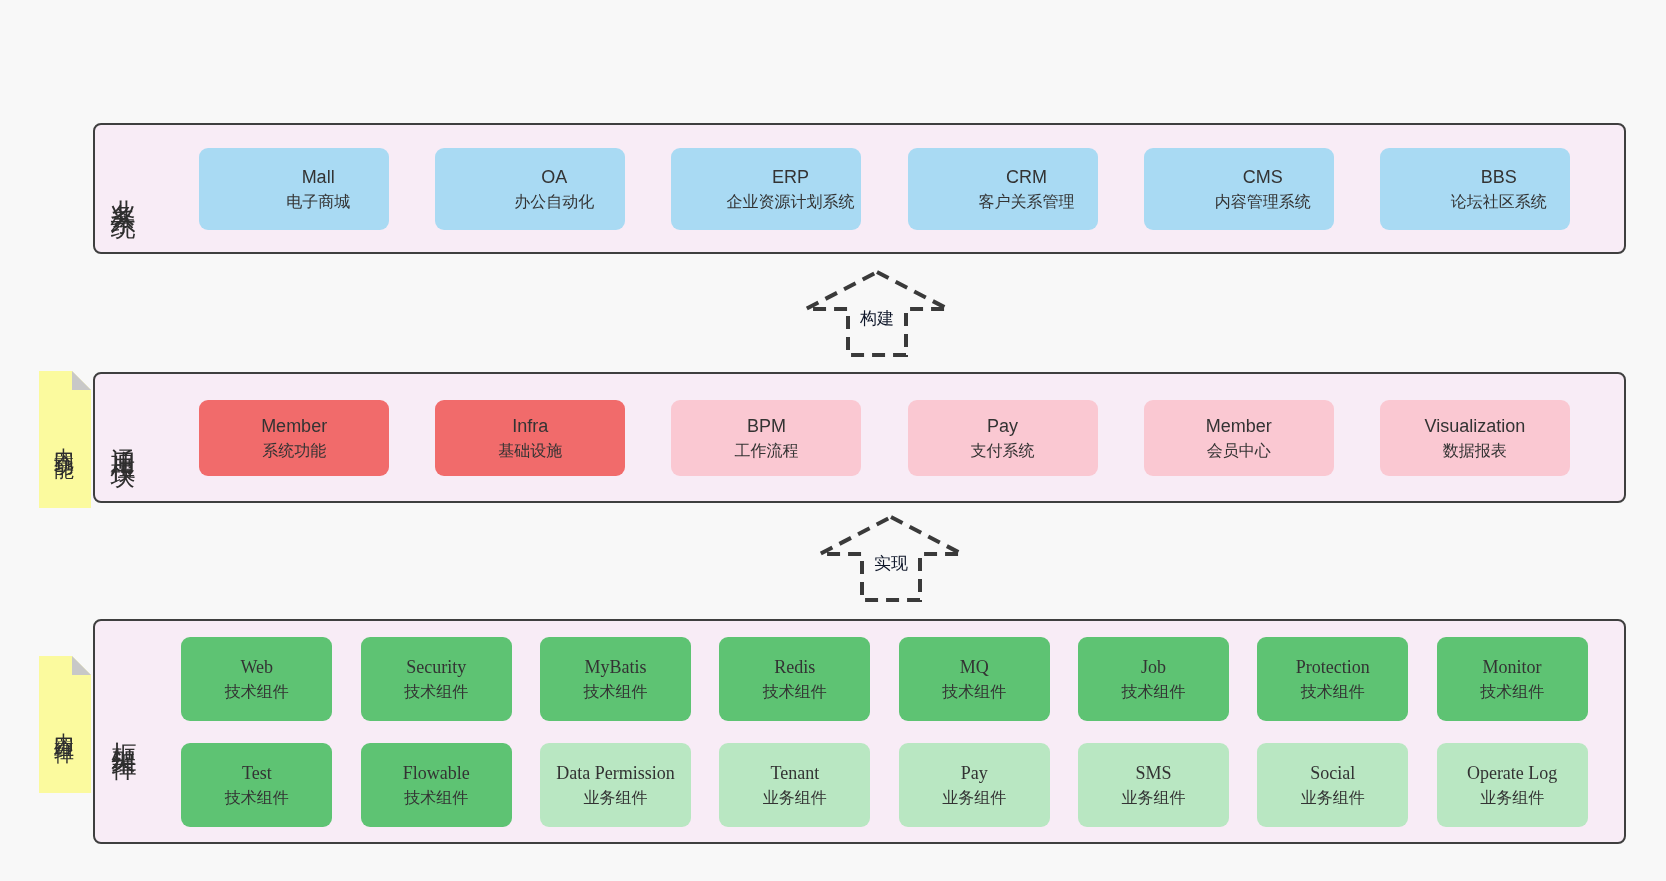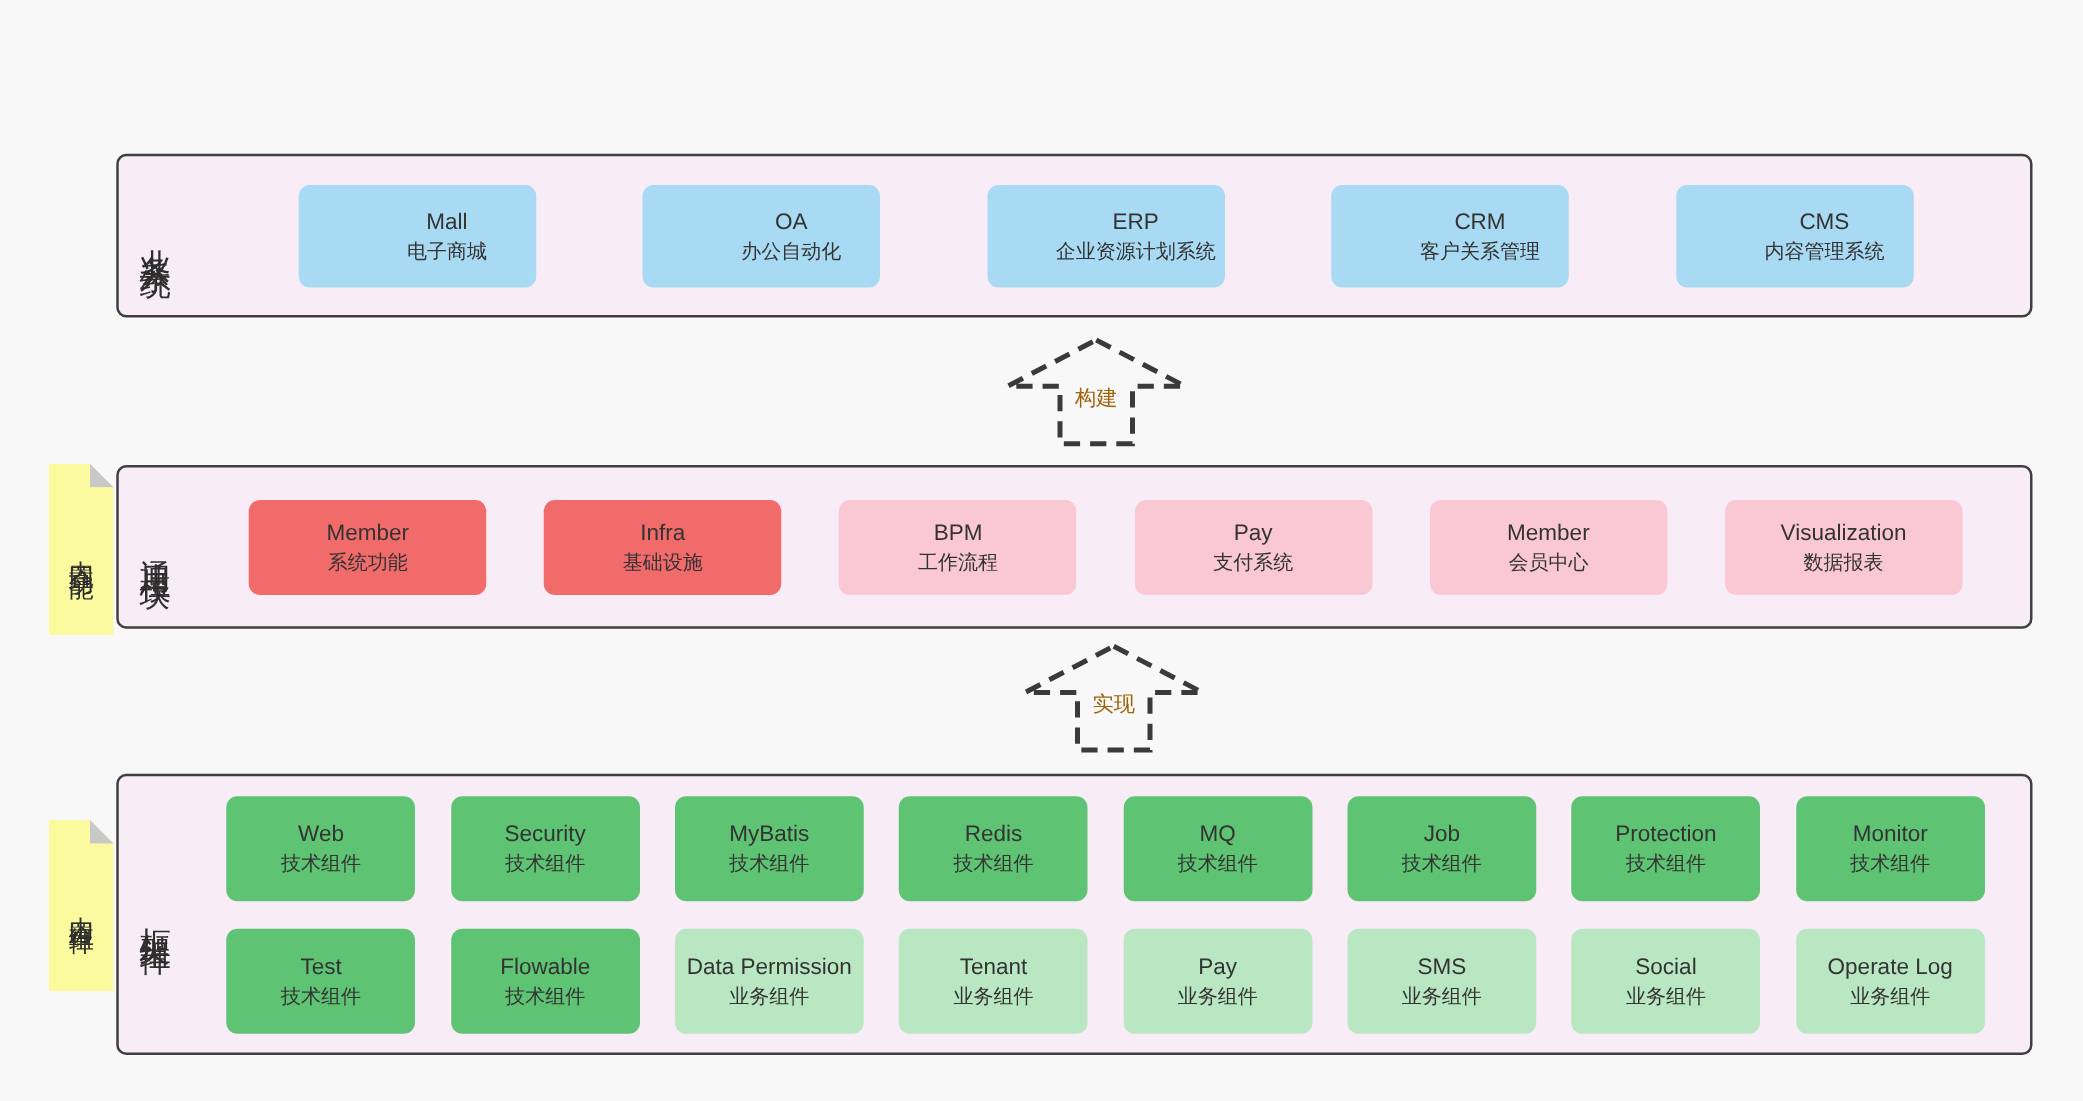--- a/index.html
+++ b/index.html
@@ -98,27 +98,27 @@
   }
   .arrow svg { display:block; }
   .arrow-label {
     position:absolute;
     top:39px;
     left:50%;
     transform:translateX(-50%);
     background:#f8f8f8;
     padding:0 4px;
     font-size:17px;
-    color:#a16207;
+    color:#0f172a;
     white-space:nowrap;
   }
   
   #band-business  { top:123px;  height:131px; }
   #band-modules   { top:372px;  height:131px; }
-  #band-framework { top:619px;  height:225px; }
+  #band-framework { top:619px;  height:225px;font-family:Liberation Serif, serif; }
   #arrow-build     { left:802px; top:268px; }
   #arrow-implement { left:816px; top:513px; }
   #sticky-modules   { left:-56px; top:-3px;  }
   #sticky-framework { left:-56px; top:35px; }
 </style>
 </head>
 <body>
 
 <div class="band" id="band-business">
   <div class="band-label">业务系统</div>
@@ -135,20 +135,24 @@
       <span class="t">ERP</span>
       <span class="s">企业资源计划系统</span>
     </div>
     <div class="node size-lg v-blue">
       <span class="t">CRM</span>
       <span class="s">客户关系管理</span>
     </div>
     <div class="node size-lg v-blue">
       <span class="t">CMS</span>
       <span class="s">内容管理系统</span>
+    </div>
+    <div class="node size-lg v-blue">
+      <span class="t">BBS</span>
+      <span class="s">论坛社区系统</span>
     </div>
   </div>
 </div>
 
 <div class="arrow" id="arrow-build">
   <svg width="150" height="92" viewBox="0 0 150 92">
     <polygon points="75,4 146,41 104,41 104,87 46,87 46,41 4,41" fill="none" stroke="#3a3a3a" stroke-width="4" stroke-dasharray="13 8"></polygon>
   </svg>
   <span class="arrow-label">构建</span>
 </div>

